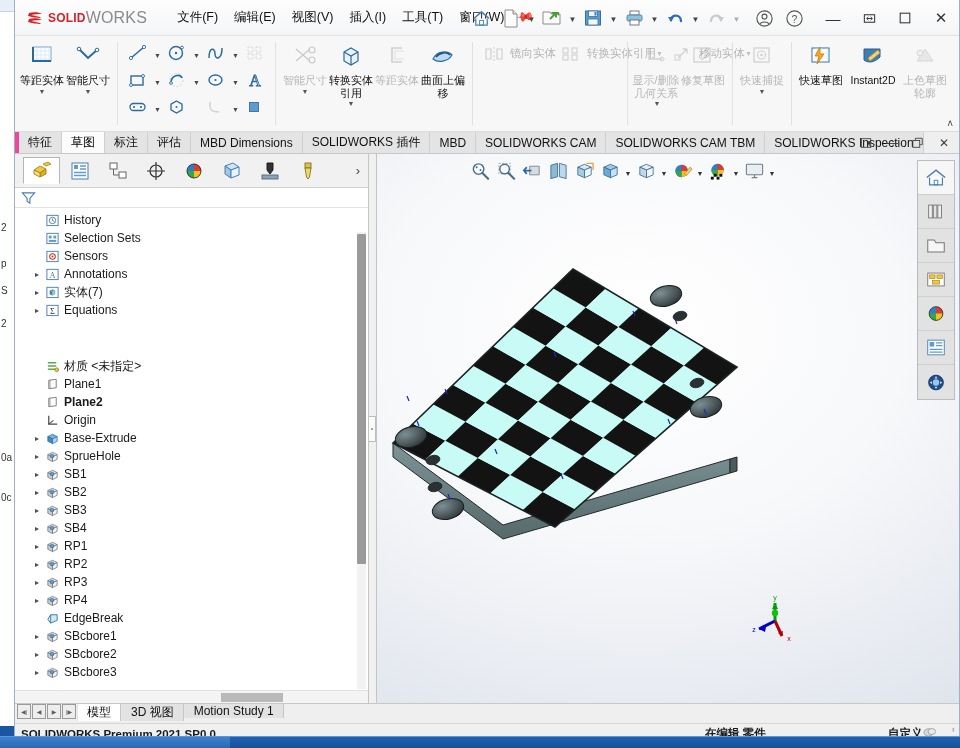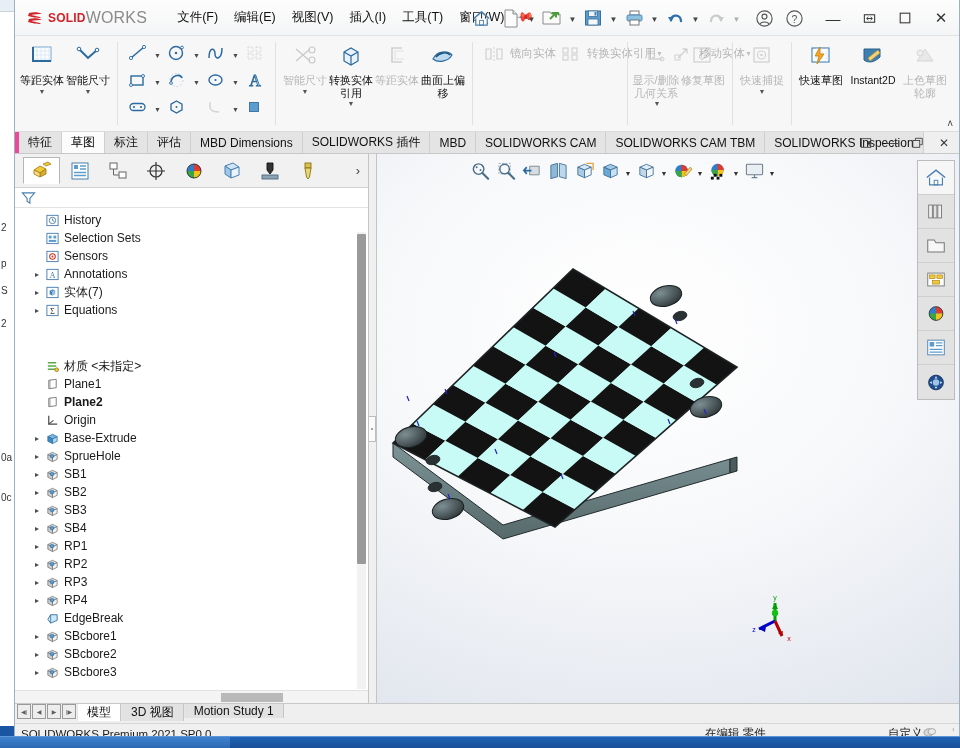--- a/index.html
+++ b/index.html
@@ -219,21 +219,21 @@
     border-right:1px solid #c6c6c6; border-left:1px solid #e6e6e6;
     background:#e2e2e2; color:#111; white-space:nowrap;
   }
   .btab.active { background:#fff; }
   .btab-fill { flex:1; border-left:1px solid #c6c6c6; background:#fbfbfb; }
 
   
   .statusbar {
     height:20px; background:#f0f0f0; border-top:1px solid #d6d6d6;
     display:flex; align-items:center; font-size:11.5px; color:#1a1a1a;
-    padding-left:6px; position:relative;
+    padding-left:6px; position:relative;font-weight:bold;
   }
   .st-left { }
   .st-edit { position:absolute; left:690px; }
   .st-custom { position:absolute; left:873px; }
   .st-dot { position:absolute; left:890px; font-size:9px; color:#666; }
   .st-icon { position:absolute; left:908px; }
   .st-grip { position:absolute; right:3px; font-size:9px; color:#999; }
 
   
   .taskbar {

